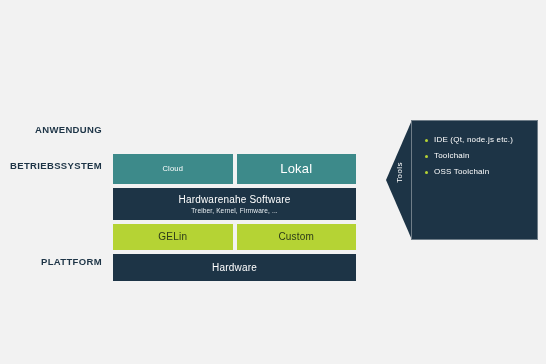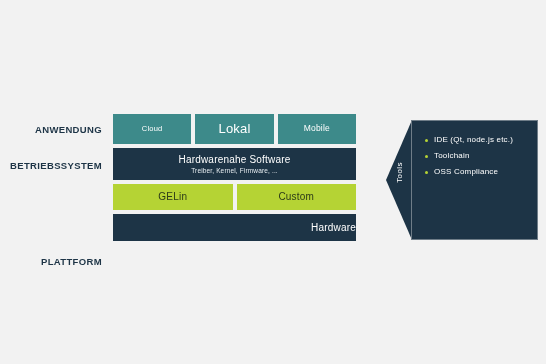--- a/index.html
+++ b/index.html
@@ -69,41 +69,42 @@
     box-sizing: border-box;
   }
 
   
   .row-app .cell {
     background: #3d8a8a;
     height: 30px;
     flex: 1 1 0;
     font-size: 7.5px;
     letter-spacing: 0.2px;
+    margin-top: 40px;
   }
 
   
   .row-os .cell {
     background: #b5d334;
     height: 26px;
     color: #2b3a18;
     font-size: 9px;
     letter-spacing: 0.2px;
   }
   .row-os .cell.os-gelin  { flex: 1 1 0; }
   .row-os .cell.os-custom { flex: 1 1 0; }
 
   
   .row-hw-sw .cell,
   .row-hw .cell {
     background: #1d3446;
     flex: 1 1 0;
   }
   .row-hw-sw .cell { height: 32px; }
-  .row-hw .cell    { height: 27px; align-items: flex-end; }
+  .row-hw .cell    { height: 27px; }
 
   .cell-title {
     font-size: 10px;
     letter-spacing: 0.2px;
     line-height: 1.15;
   }
   .cell-sub {
     font-size: 6.5px;
     letter-spacing: 0.15px;
     margin-top: 1.5px;
@@ -190,23 +191,20 @@
   </div>
 
   <div class="stack">
 
     <div class="layer-row row-app">
       <div class="cell">
         <span class="cell-title" style="font-size:7.5px">Cloud</span>
       </div>
       <div class="cell">
         <span class="cell-title" style="font-size:13px">Lokal</span>
-      </div>
-      <div class="cell">
-        <span class="cell-title" style="font-size:8.5px">Mobile</span>
       </div>
     </div>
 
     <div class="layer-row row-hw-sw">
       <div class="cell">
         <span class="cell-title">Hardwarenahe Software</span>
         <span class="cell-sub">Treiber, Kernel, Firmware, ...</span>
       </div>
     </div>
 
@@ -241,20 +239,20 @@
         <li>
           <span class="bullet-dot"></span>
           <span>IDE (Qt, node.js etc.)</span>
         </li>
         <li>
           <span class="bullet-dot"></span>
           <span>Toolchain</span>
         </li>
         <li>
           <span class="bullet-dot"></span>
-          <span>OSS Compliance</span>
+          <span>OSS Toolchain</span>
         </li>
       </ul>
     </div>
 
   </div>
 
 </div>
 
 </body></html>

